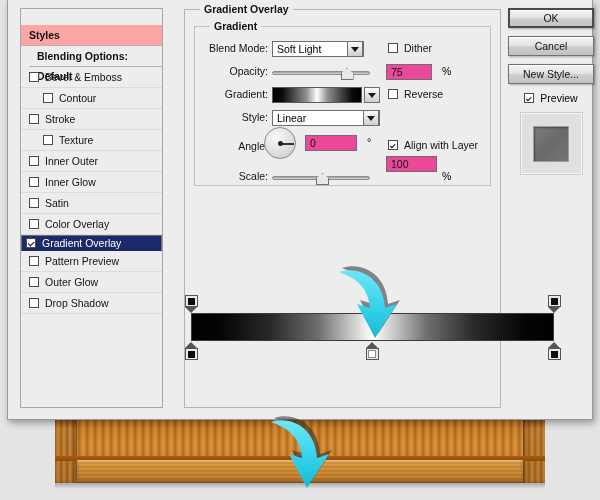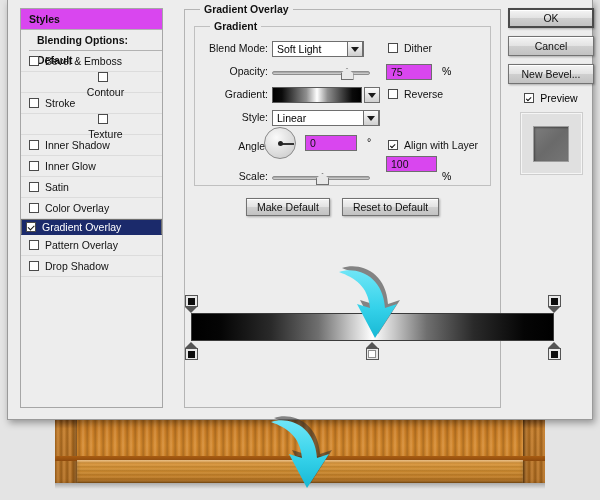--- a/index.html
+++ b/index.html
@@ -61,33 +61,33 @@
   #styles-panel{
     position:absolute;left:12px;top:8px;width:143px;height:400px;
     background:#ededed;
     border:1px solid #a6a6a6;
     box-sizing:border-box;
     font-size:10.5px;color:#111;
   }
   .slist-head{
     height:20px;line-height:20px;padding-left:8px;
     border-bottom:1px solid #b2b2b2;
-    background:#d946ef;
-    font-weight:bold;font-size:10.5px;
+    background:#fca5a5;
+    font-weight:bold;font-size:10.5px;margin-top:16px;
   }
   .slist-sub{
     height:20px;line-height:20px;padding-left:8px;
     border-bottom:1px solid #b2b2b2;
     font-weight:bold;font-size:10.5px;margin-left:8px;
   }
   .srow{
     height:20px;line-height:20px;display:flex;align-items:center;
     padding-left:8px;border-bottom:1px solid #dcdcdc;
   }
-  .srow.indent{padding-left:22px;flex-direction:column;}
+  .srow.indent{padding-left:22px;}
   .srow.sel{background:#1b2a6b;color:#fff;border-bottom:1px solid #1b2a6b;}
   .srow-label{margin-left:6px;white-space:nowrap;}
 
   .cbox{
     width:10px;height:10px;flex:0 0 10px;
     border:1px solid #4a4a4a;background:#fff;
     position:relative;box-sizing:border-box;
   }
   .cbox.checked:after{
     content:"";position:absolute;left:1px;top:3px;
@@ -127,21 +127,21 @@
     position:absolute;right:0;top:-1px;width:16px;height:16px;
     background:linear-gradient(180deg,#fbfbfb,#cfcfcf);
     border:1px solid #6e6e6e;box-sizing:border-box;
     display:flex;align-items:center;justify-content:center;
   }
   .sel-arrow:before{
     content:"";width:0;height:0;border-left:4px solid transparent;
     border-right:4px solid transparent;border-top:5px solid #1a1a1a;
   }
   .num{
-    height:16px;border:1px solid #6e6e6e;background:#d946ef;
+    height:16px;border:1px solid #6e6e6e;background:#ec4899;
     box-sizing:border-box;font-size:10.5px;padding-left:4px;
     line-height:15px;color:#111;
   }
   .pct{margin-left:5px;font-size:10.5px;}
 
   
   .slider{position:relative;height:14px;}
   .slider-track{
     position:absolute;left:0;top:5px;width:100%;height:4px;
     background:linear-gradient(180deg,#9c9c9c,#d8d8d8);
@@ -275,41 +275,45 @@
     <div class="srow">
       <span class="cbox"></span>
       <span class="srow-label">Stroke</span>
     </div>
     <div class="srow indent">
       <span class="cbox"></span>
       <span class="srow-label">Texture</span>
     </div>
     <div class="srow">
       <span class="cbox"></span>
-      <span class="srow-label">Inner Shadow</span>
+      <span class="srow-label">Inner Outer</span>
     </div>
     <div class="srow">
       <span class="cbox"></span>
       <span class="srow-label">Inner Glow</span>
     </div>
     <div class="srow">
       <span class="cbox"></span>
       <span class="srow-label">Satin</span>
     </div>
     <div class="srow">
       <span class="cbox"></span>
       <span class="srow-label">Color Overlay</span>
     </div>
     <div class="srow sel">
       <span class="cbox checked big"></span>
       <span class="srow-label">Gradient Overlay</span>
     </div>
     <div class="srow">
       <span class="cbox"></span>
-      <span class="srow-label">Pattern Overlay</span>
+      <span class="srow-label">Pattern Preview</span>
+    </div>
+    <div class="srow">
+      <span class="cbox"></span>
+      <span class="srow-label">Outer Glow</span>
     </div>
     <div class="srow">
       <span class="cbox"></span>
       <span class="srow-label">Drop Shadow</span>
     </div>
   </div>
 
   <div id="go-group"></div>
   <div class="grp-title" id="go-title">Gradient Overlay</div>
 
@@ -373,24 +377,20 @@
   <div class="row" style="left:190px;top:170px;width:70px;justify-content:flex-end;">
     <span class="lbl">Scale:</span>
   </div>
   <div class="slider" style="position:absolute;left:264px;top:171px;width:98px;">
     <div class="slider-track"></div>
     <div class="slider-thumb" id="scale-thumb" style="left: 50%;"></div>
   </div>
   <div class="num" style="position:absolute;left:378px;top:156px;width:51px;">100</div>
   <span class="pct" style="position:absolute;left:429px;top:170px;">%</span>
 
-  <div id="defrow">
-    <div class="btn">Make Default</div>
-    <div class="btn">Reset to Default</div>
-  </div>
 
   <div id="gbar-wrap">
     <div id="gbar"></div>
 
     <div class="stop-top" style="left:0px;top:-18px;">
       <div class="head">
           <i></i>
         </div>
       <div class="tip"></div>
     </div>
@@ -417,21 +417,21 @@
       <div class="tip"></div>
       <div class="head">
           <i></i>
         </div>
     </div>
   </div>
 
   <div id="side">
     <div class="btn strong">OK</div>
     <div class="btn">Cancel</div>
-    <div class="btn">New Bevel...</div>
+    <div class="btn">New Style...</div>
     <div id="preview-row">
       <span class="cbox checked"></span>
       <span style="margin-left:6px;">Preview</span>
     </div>
     <div id="preview-thumb">
       <div id="preview-inner"></div>
     </div>
   </div>
 </div>
 

